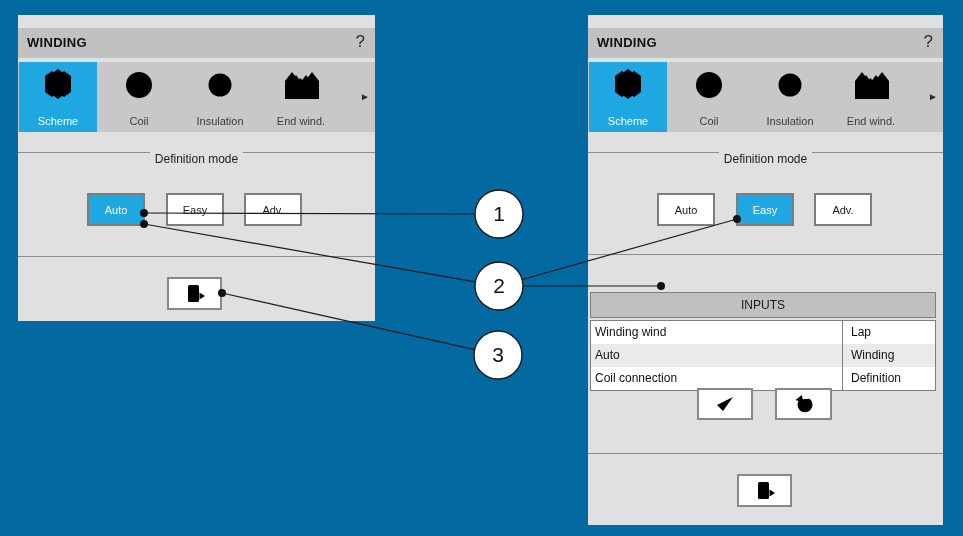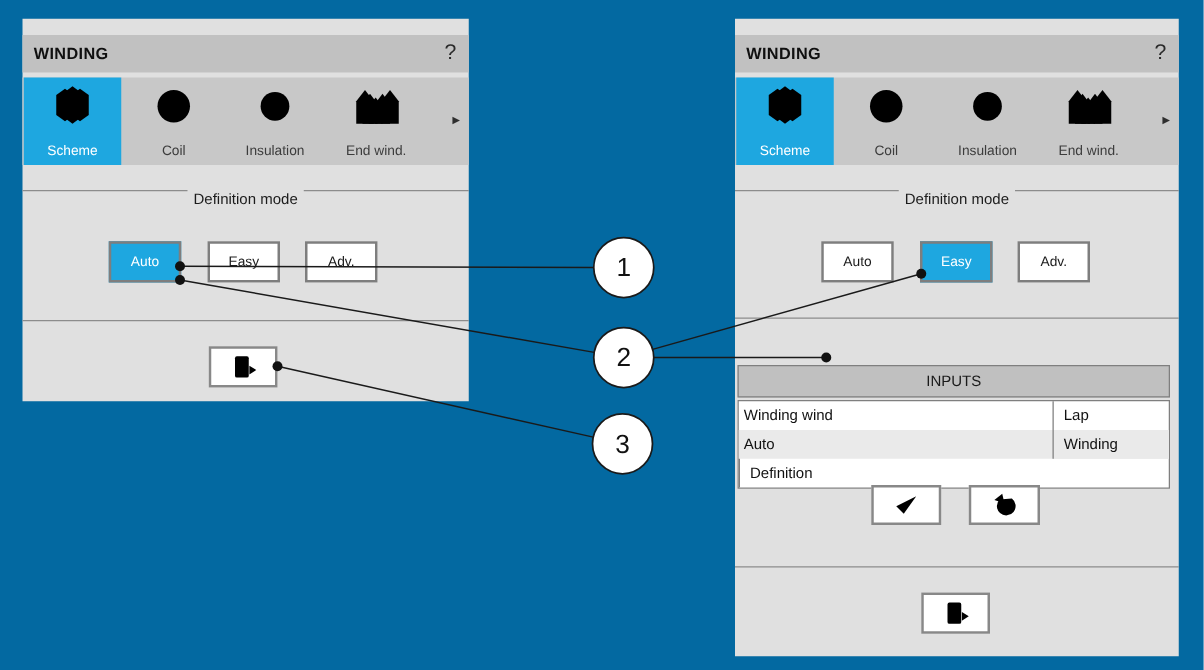--- a/index.html
+++ b/index.html
@@ -184,20 +184,21 @@
       <div class="inputs-body">
         <div class="irow">
           <span class="iname">Winding wind</span>
           <span class="ival">Lap</span>
         </div>
         <div class="irow alt">
           <span class="iname">Auto</span>
           <span class="ival">Winding</span>
         </div>
         <div class="irow">
+          <span class="iname">Coil connection</span>
           <span class="ival">Definition</span>
         </div>
       </div>
     </div>
 
     <button class="iconbtn" style="left:109px;top:373px;width:56px;height:32px">
       <svg width="24" height="22" viewBox="0 0 24 22">
           <use href="#sym-check"></use>
         </svg>
     </button>

